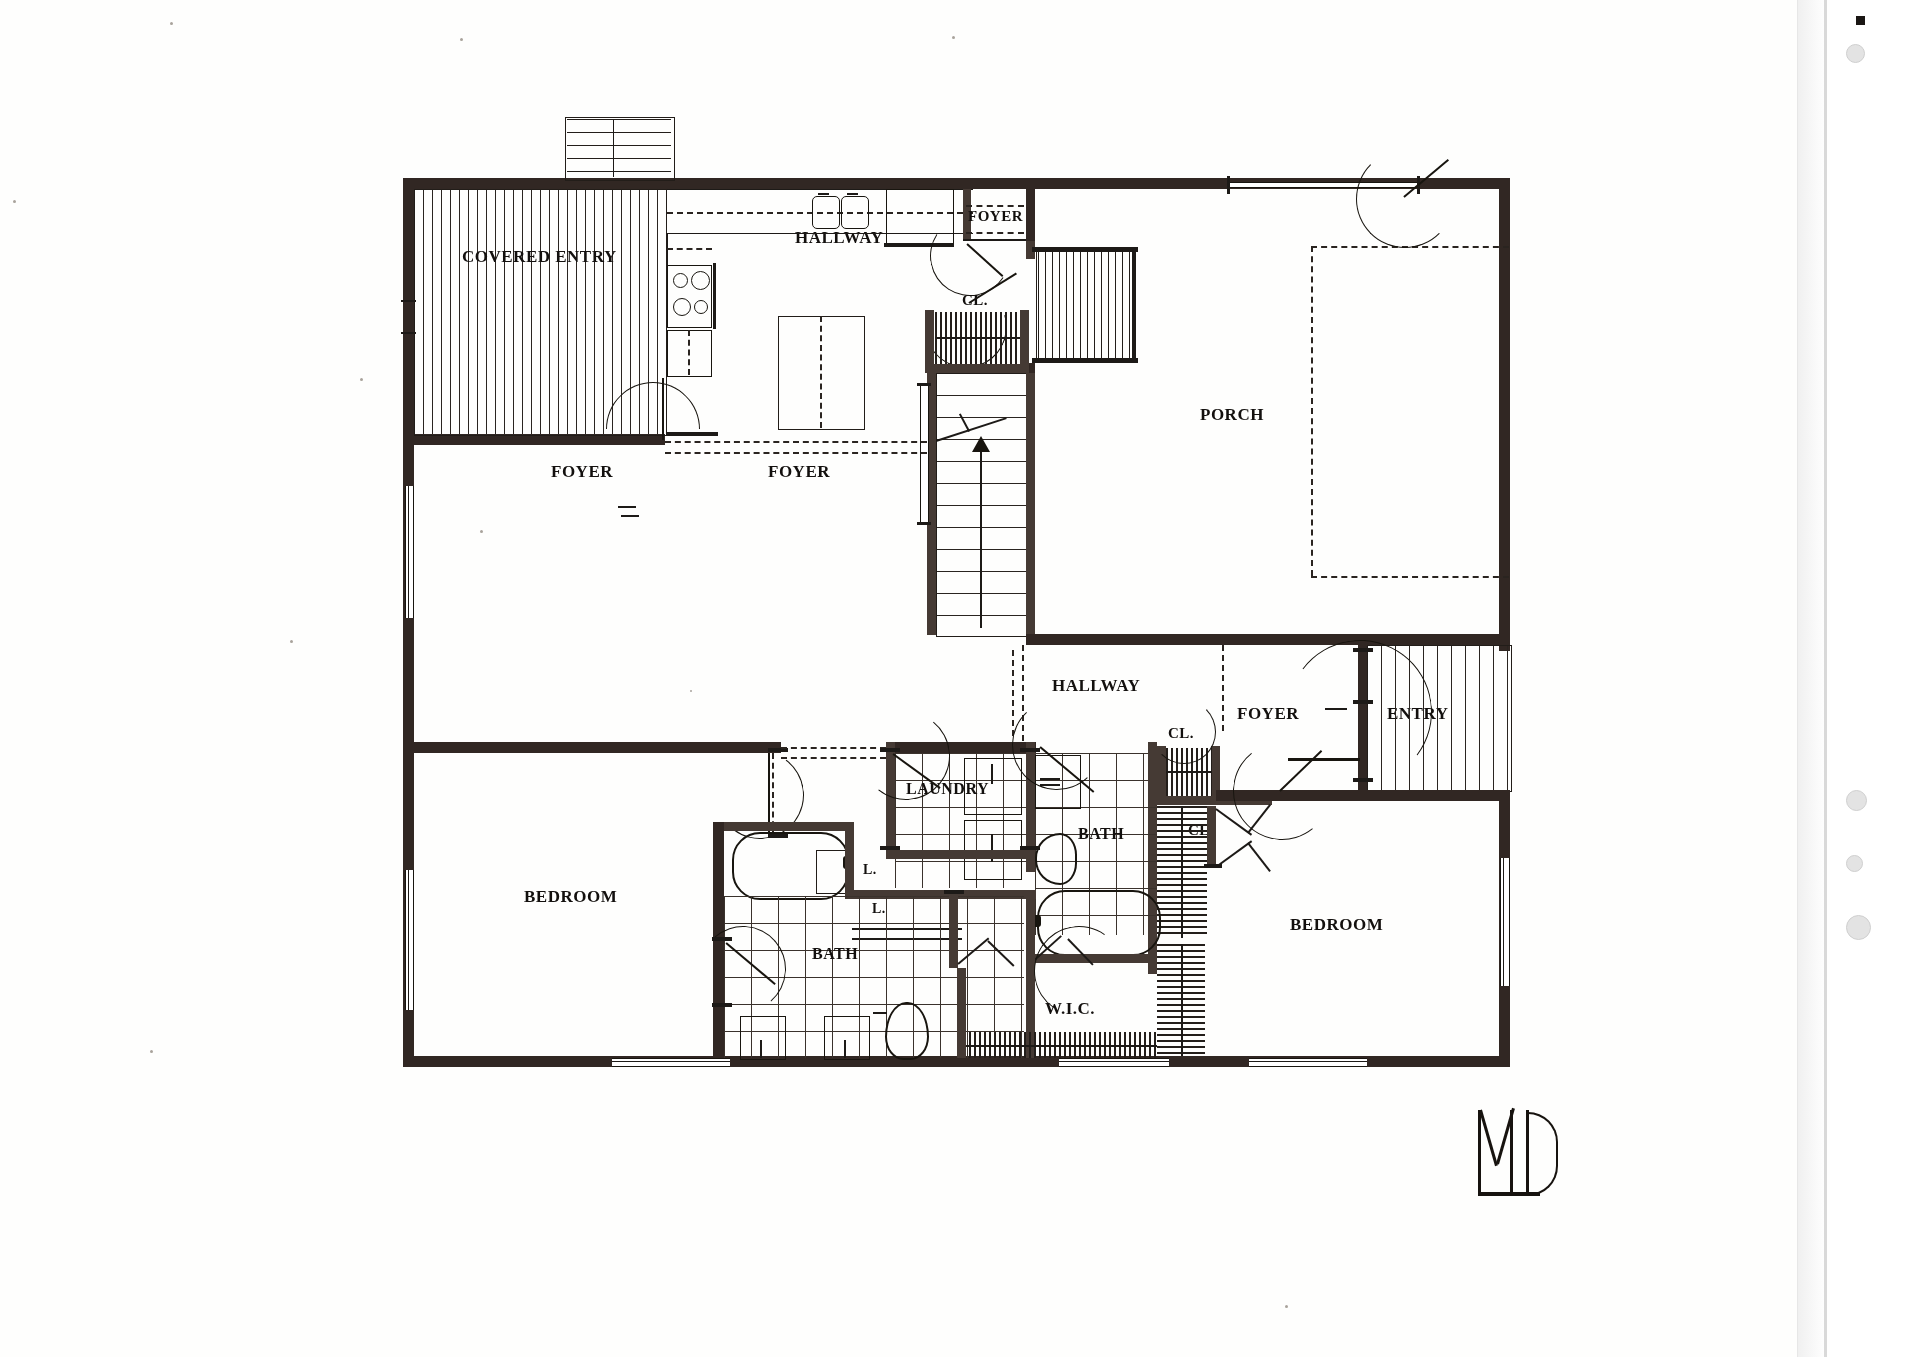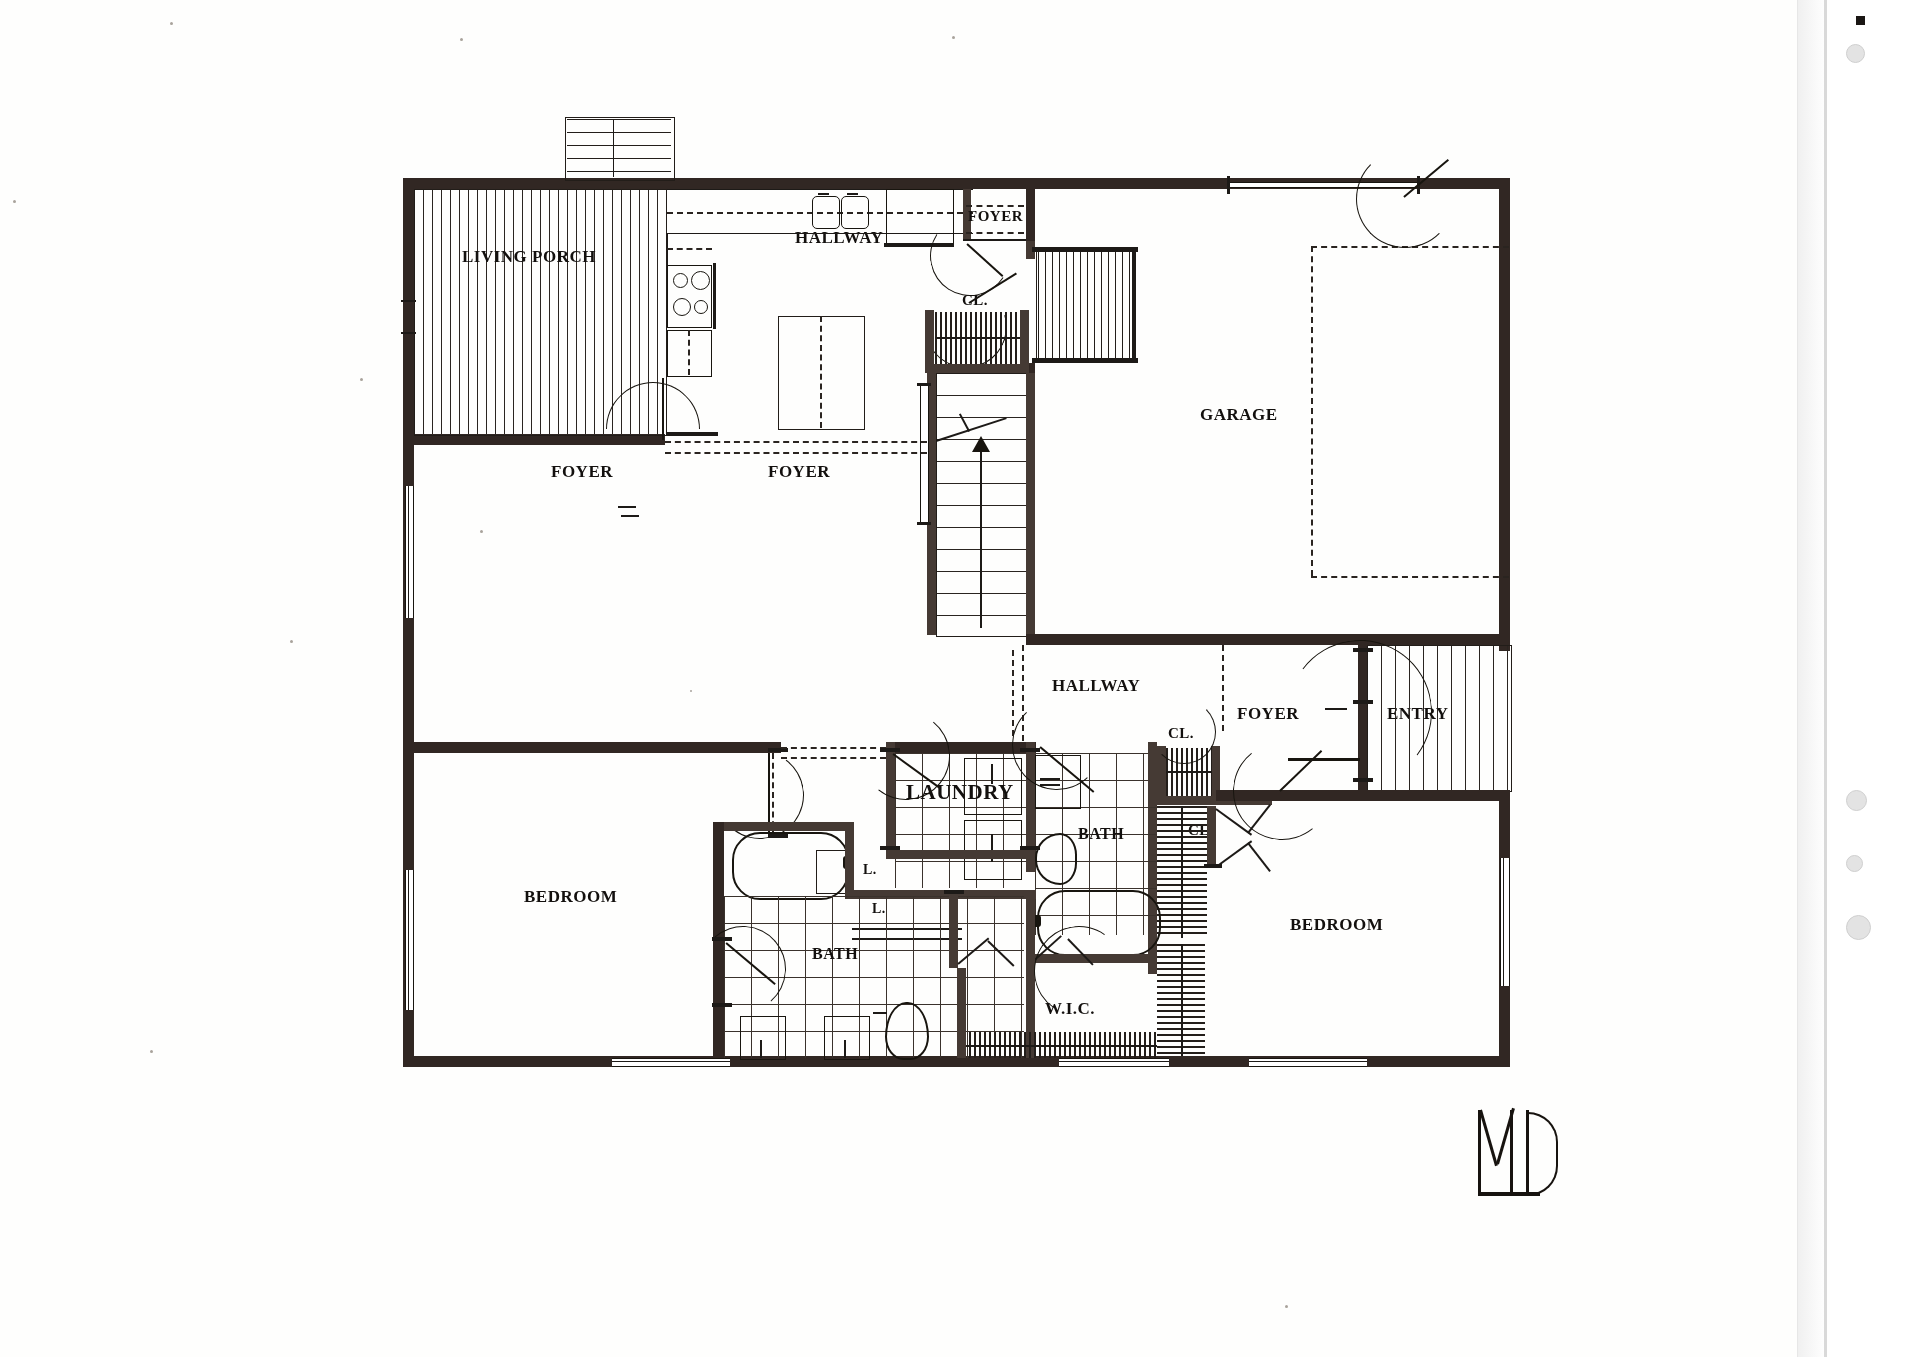--- a/index.html
+++ b/index.html
@@ -103,21 +103,21 @@
 
     <div class="thin" style="left:405px;top:486px;width:7px;height:132px;background:#fff;border-left:1.5px solid #18150f;border-right:1.5px solid #18150f;"></div>
     <div class="thin" style="left:408px;top:486px;width:1.4px;height:132px;"></div>
     <div class="thin" style="left:405px;top:870px;width:7px;height:140px;background:#fff;border-left:1.5px solid #18150f;border-right:1.5px solid #18150f;"></div>
     <div class="thin" style="left:408px;top:870px;width:1.4px;height:140px;"></div>
     <div class="thin" style="left:401px;top:300px;width:15px;height:2px;"></div>
     <div class="thin" style="left:401px;top:332px;width:15px;height:2px;"></div>
 
     <div class="porchdeck" style="left:414px;top:189px;width:251px;height:245px;"></div>
     <div class="outline" style="left:414px;top:189px;width:251px;height:245px;border-width:1px;"></div>
-    <div class="lbl r" style="left:462px;top:247px;">LIVING PORCH</div>
+    <div class="lbl r" style="left:462px;top:247px;">COVERED ENTRY</div>
 
     <div class="outline" style="left:565px;top:117px;width:108px;height:62px;"></div>
     <div class="hhatch" style="left:567px;top:119px;width:104px;height:58px;background-image:repeating-linear-gradient(to bottom,#231e1a 0px,#231e1a 1.2px,transparent 1.2px,transparent 13px);"></div>
     <div class="thin" style="left:613px;top:119px;width:1.4px;height:58px;"></div>
 
     <div class="arc" style="left:606px;top:382px;width:92px;height:92px;border-color:transparent;border-top-color:#18150f;border-left-color:#18150f;transform:rotate(45deg);"></div>
     <div class="leaf" style="left:662px;top:378px;width:2.4px;height:62px;"></div>
     <div class="thin" style="left:666px;top:432px;width:52px;height:4px;"></div>
 
     <div class="lbl r" style="left:795px;top:228px;">HALLWAY</div>
@@ -159,21 +159,21 @@
 
     <div class="outline" style="left:1036px;top:250px;width:96px;height:110px;"></div>
     <div class="vhatch" style="left:1038px;top:252px;width:92px;height:106px;"></div>
     <div class="thin" style="left:1032px;top:247px;width:106px;height:5px;"></div>
     <div class="thin" style="left:1032px;top:358px;width:106px;height:5px;"></div>
     <div class="thin" style="left:1132px;top:247px;width:4px;height:116px;"></div>
 
     <div class="arc" style="left:925px;top:286px;width:80px;height:80px;border-color:transparent;border-top-color:#18150f;border-right-color:#18150f;transform:rotate(118deg);"></div>
     <div class="leaf" style="left:969px;top:302px;width:56px;height:2.2px;transform:rotate(-32deg);transform-origin:left center;"></div>
 
-    <div class="lbl r" style="left:1200px;top:405px;">GARAGE</div>
+    <div class="lbl r" style="left:1200px;top:405px;">PORCH</div>
 
     <div class="w" style="left:1026px;top:189px;width:9px;height:52px;"></div>
     <div class="w" style="left:1026px;top:363px;width:9px;height:280px;"></div>
 
     <div class="w" style="left:1026px;top:634px;width:484px;height:11px;"></div>
 
     <div class="dash-v" style="left:1311px;top:246px;height:330px;"></div>
     <div class="dash-h" style="left:1311px;top:246px;width:198px;height:0;"></div>
     <div class="dash-h" style="left:1311px;top:576px;width:198px;height:0;"></div>
 
@@ -276,21 +276,21 @@
     <div class="thin" style="left:768px;top:748px;width:20px;height:4px;"></div>
     <div class="thin" style="left:768px;top:834px;width:20px;height:4px;"></div>
 
     <div class="dash-h" style="left:781px;top:747px;width:105px;height:0;"></div>
     <div class="dash-h" style="left:781px;top:757px;width:105px;height:0;"></div>
 
     <div class="w" style="left:886px;top:742px;width:150px;height:11px;"></div>
     <div class="wi" style="left:886px;top:742px;width:9px;height:108px;"></div>
     <div class="wi" style="left:1026px;top:742px;width:9px;height:120px;"></div>
     <div class="tile" style="left:895px;top:753px;width:131px;height:135px;"></div>
-    <div class="lbl s" style="left:906px;top:780px;font-size:21px;">LAUNDRY</div>
+    <div class="lbl s" style="left:906px;top:780px;font-size:16px;">LAUNDRY</div>
     <div class="appl" style="left:964px;top:758px;width:56px;height:55px;"></div>
     <div class="thin" style="left:991px;top:764px;width:1.6px;height:20px;"></div>
     <div class="appl" style="left:964px;top:820px;width:56px;height:58px;"></div>
     <div class="thin" style="left:991px;top:834px;width:1.6px;height:28px;"></div>
     <div class="arc" style="left:862px;top:712px;width:86px;height:86px;border-color:transparent;border-bottom-color:#18150f;border-right-color:#18150f;transform:rotate(-6deg);"></div>
     <div class="leaf" style="left:893px;top:753px;width:58px;height:2.4px;transform:rotate(36deg);transform-origin:left center;"></div>
     <div class="wi" style="left:886px;top:850px;width:150px;height:9px;"></div>
 
     <div class="wi" style="left:1026px;top:742px;width:9px;height:130px;"></div>
     <div class="tile" style="left:1035px;top:753px;width:122px;height:182px;"></div>

